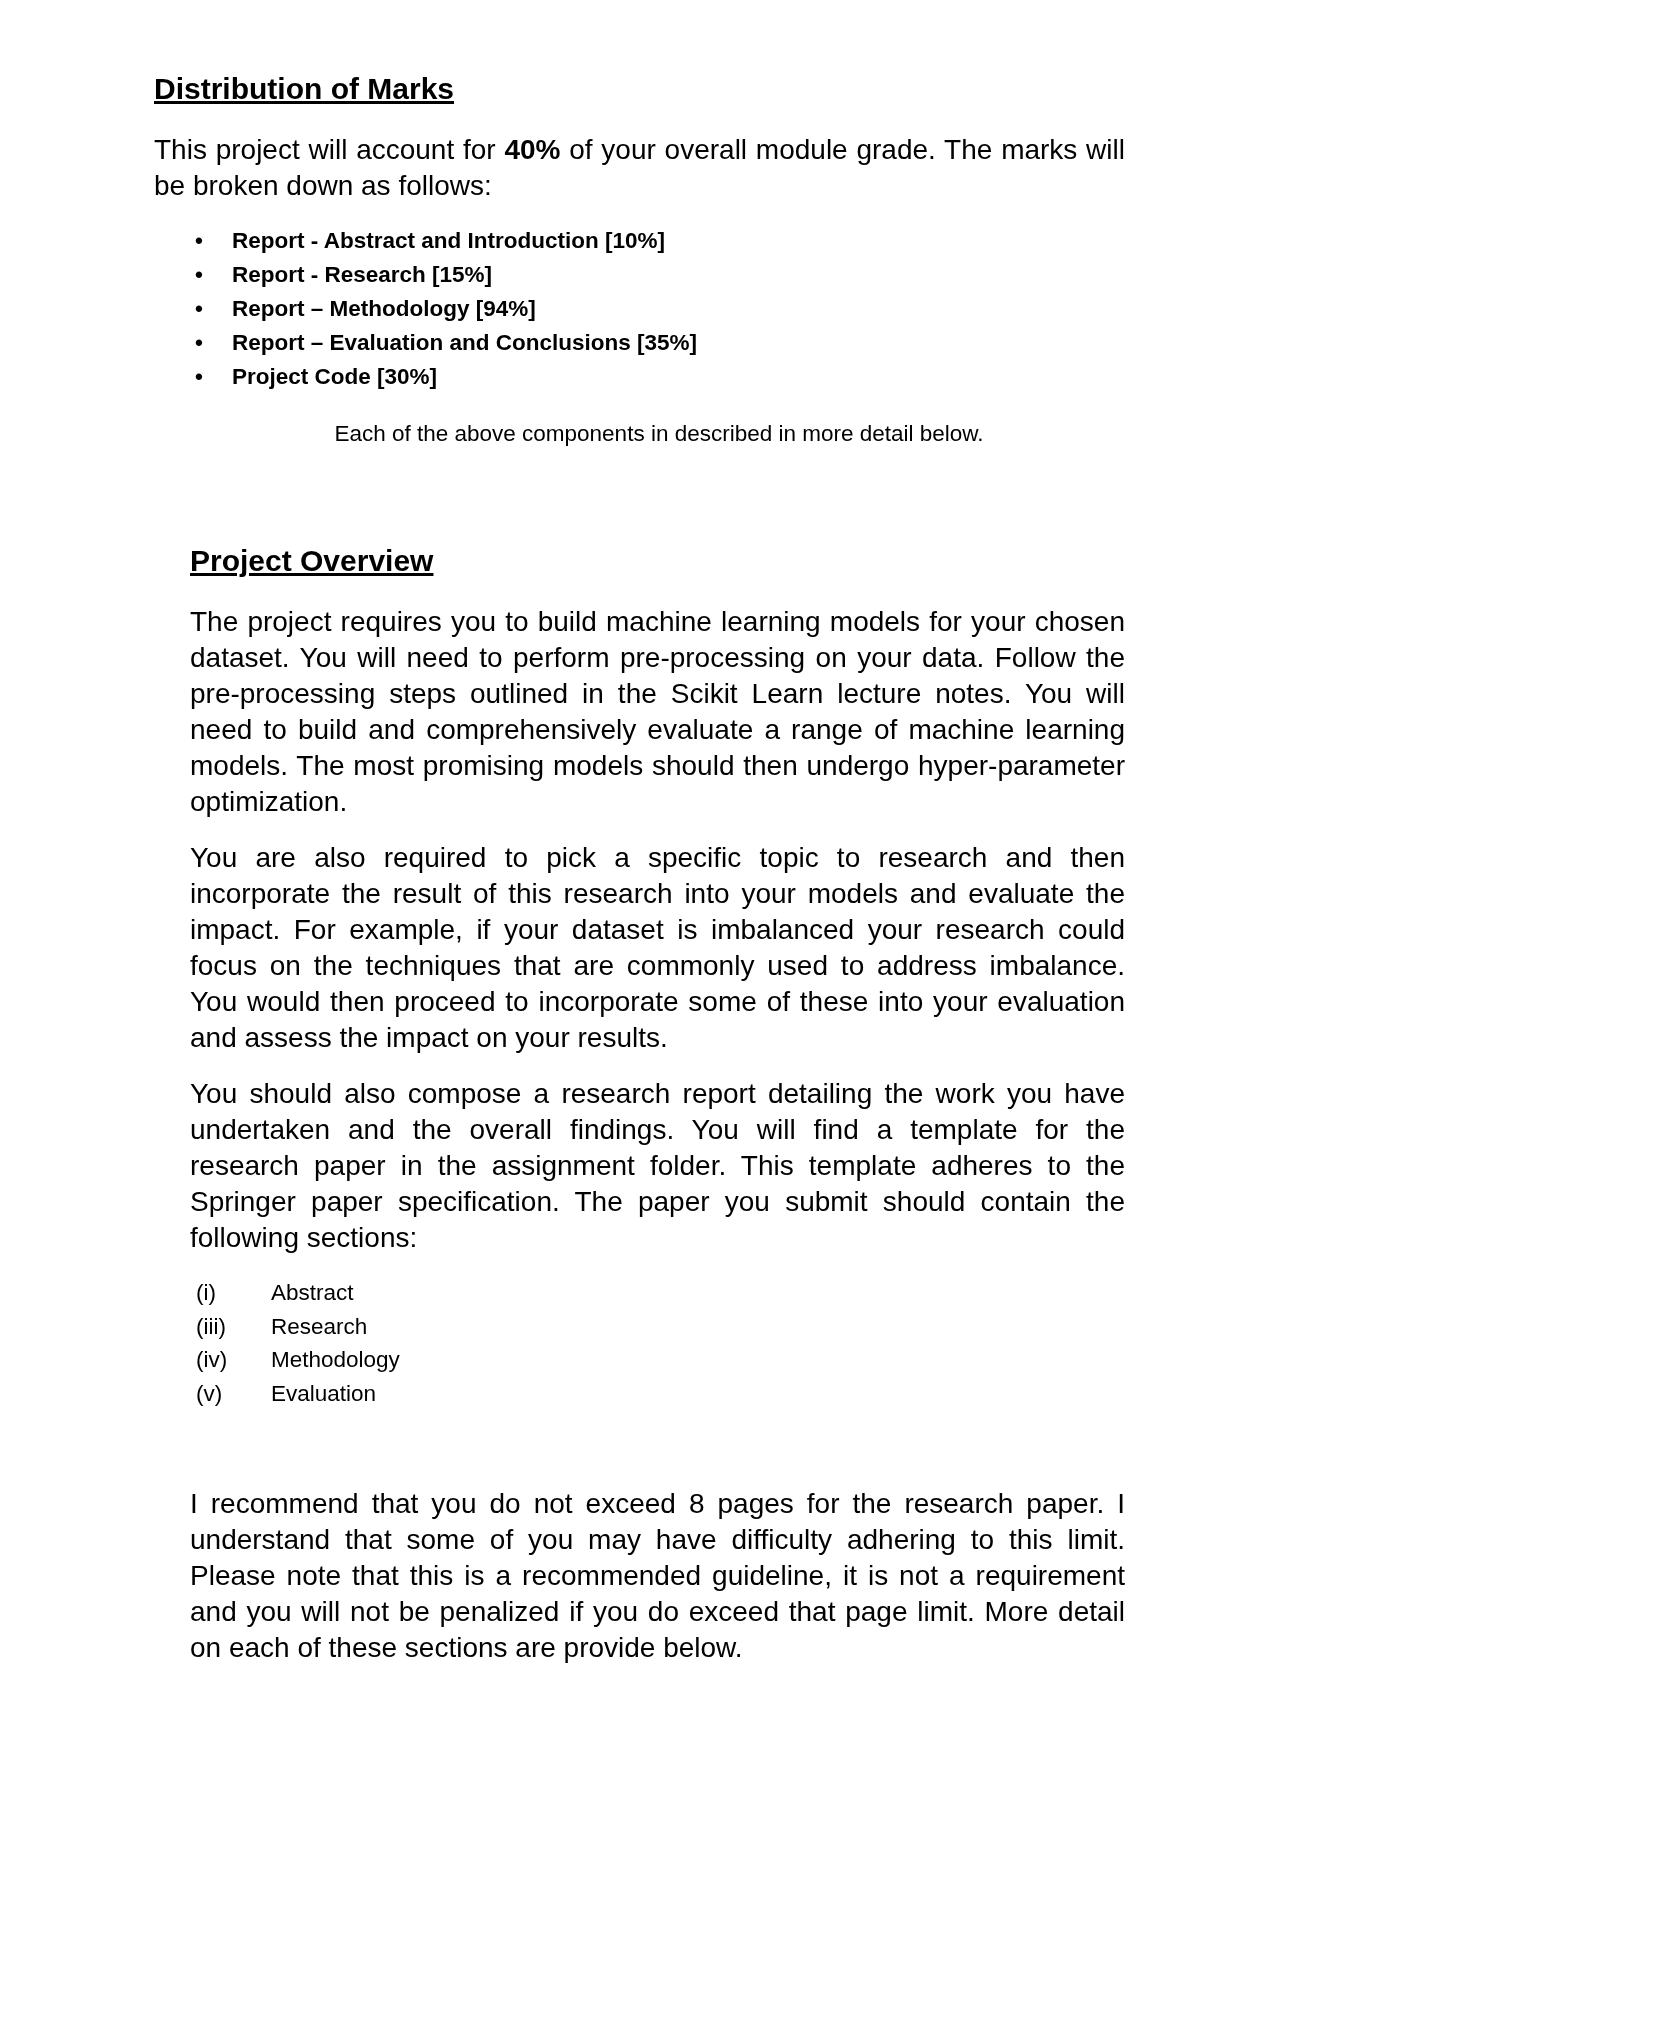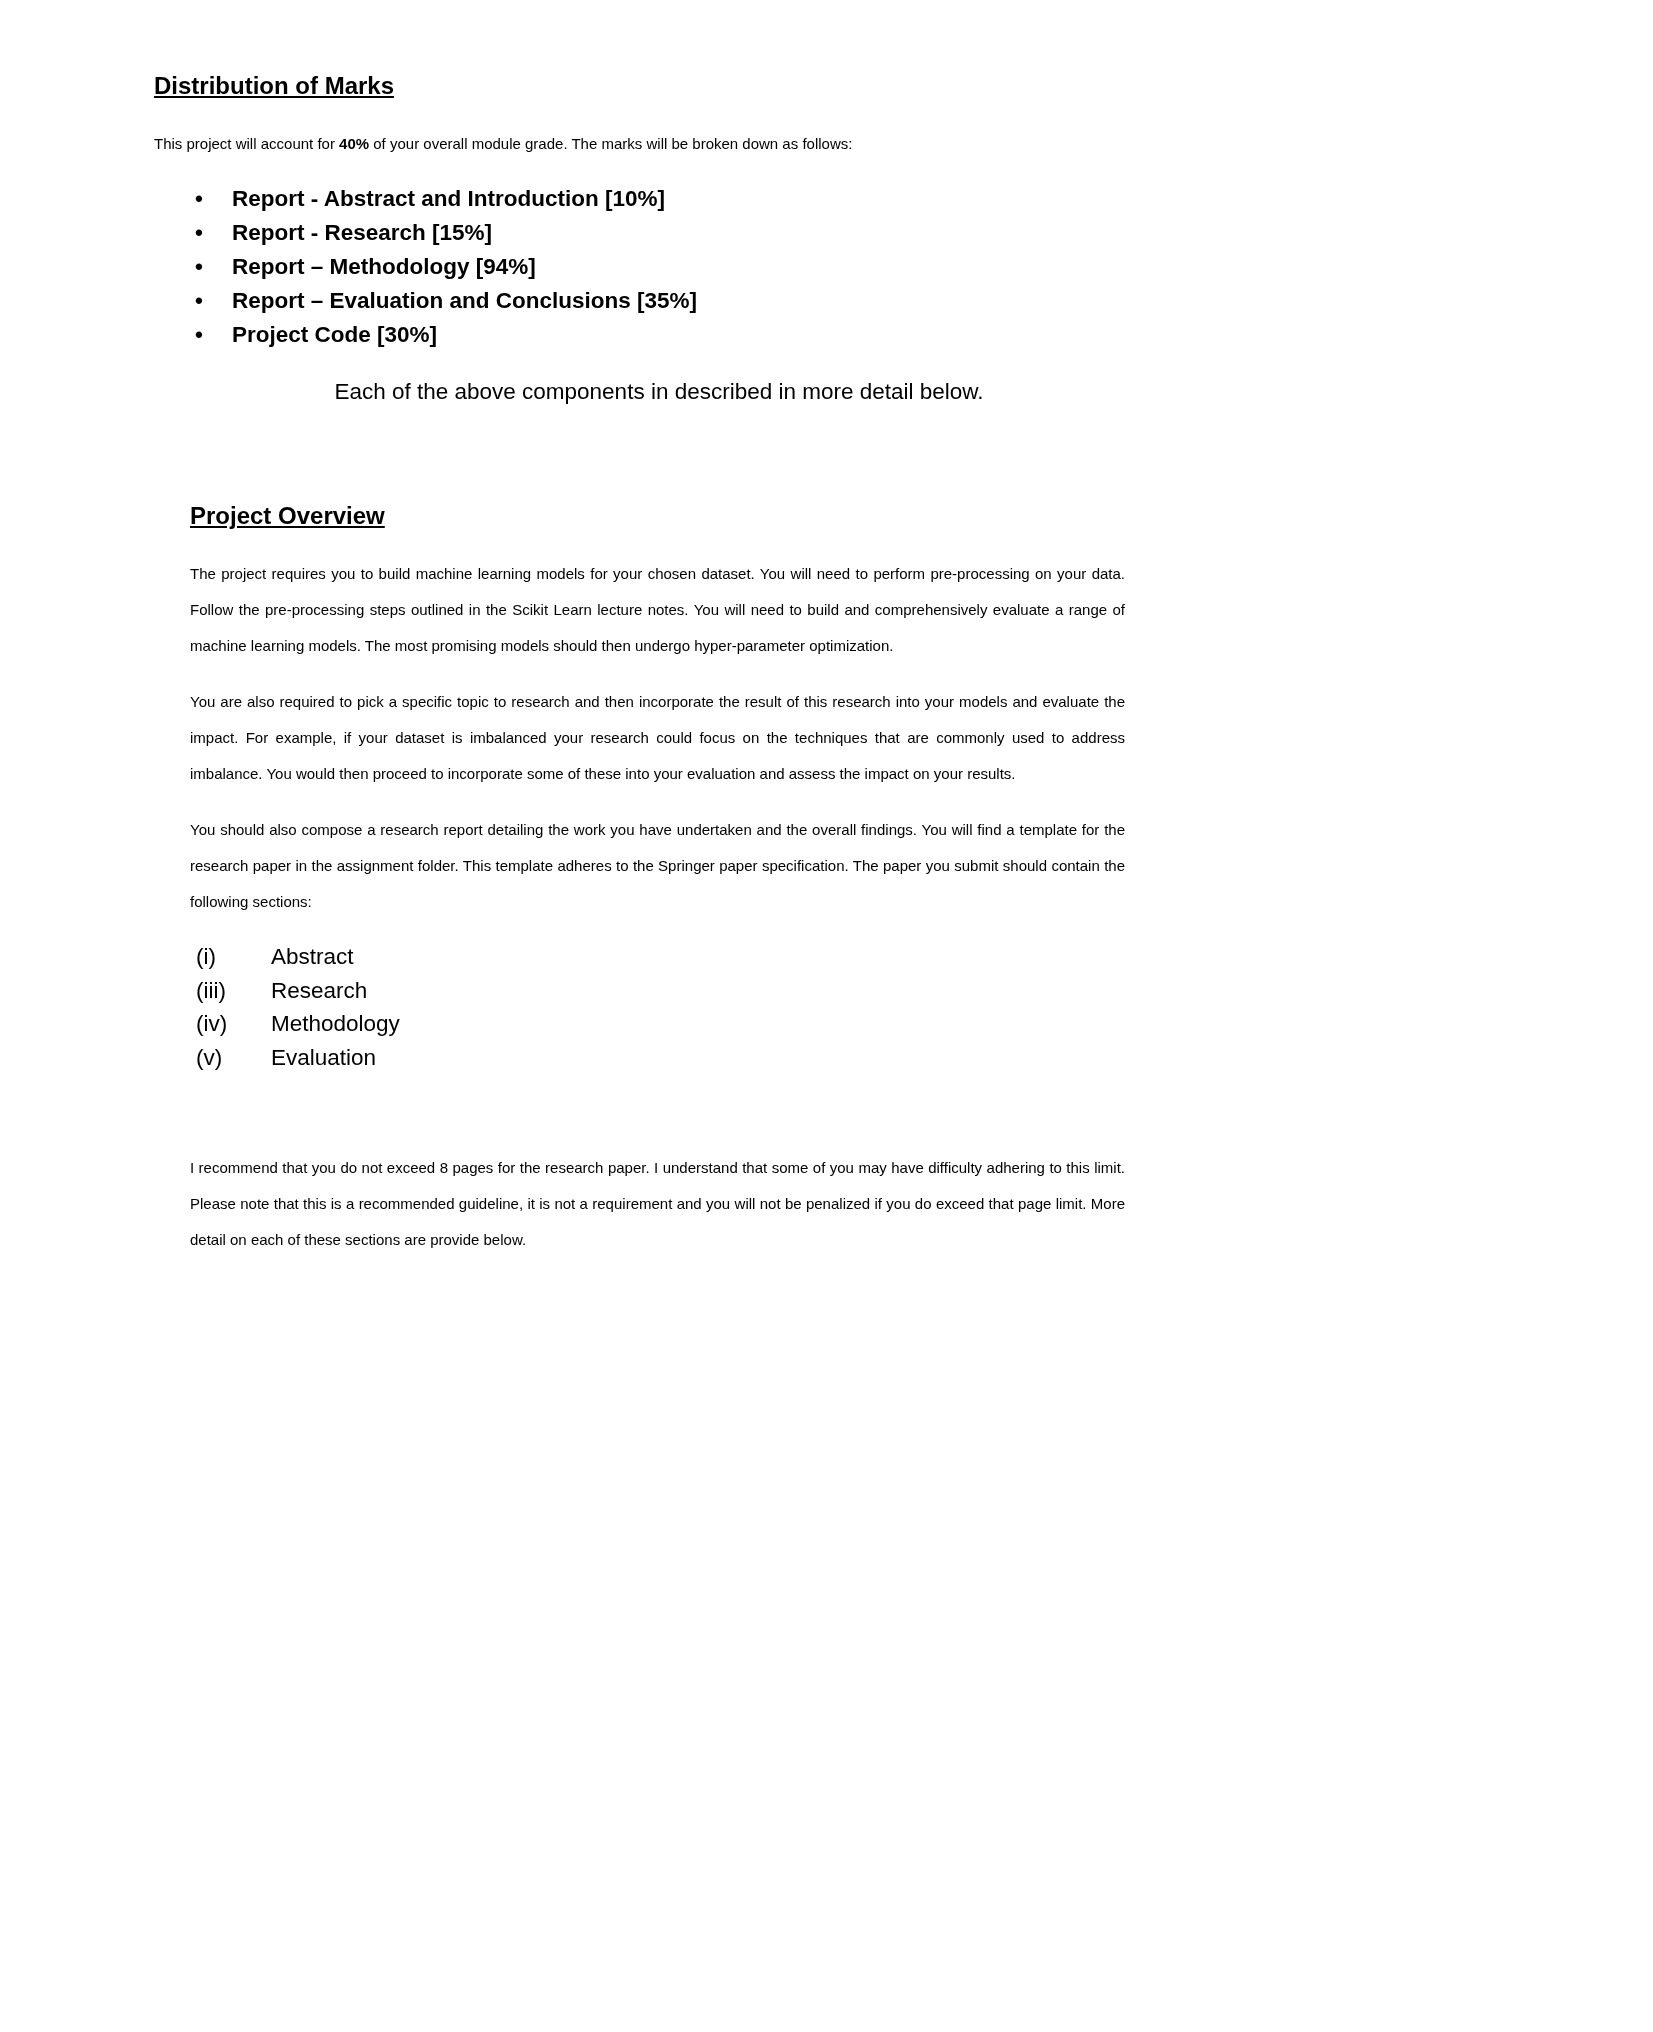--- a/index.html
+++ b/index.html
@@ -12,28 +12,28 @@
   }
   .page {
     position: relative;
     width: 1653px;
     height: 2032px;
     background: #ffffff;
     padding: 72px 528px 0 154px;
     overflow: hidden;
   }
   .doc-heading {
-    font-size: 24px;
+    font-size: 30px;
     font-weight: bold;
     text-decoration: underline;
     margin-bottom: 26px;
   }
   .section-2 .doc-heading { margin-top: 0; }
   .para {
-    font-size: 15px;
+    font-size: 28px;
     line-height: 36px;
     text-align: justify;
     margin-bottom: 20px;
   }
   .para strong { font-weight: bold; }
   .bullet-list {
     list-style: none;
     margin: 8px 0 22px 0;
   }
   .bullet-item {

